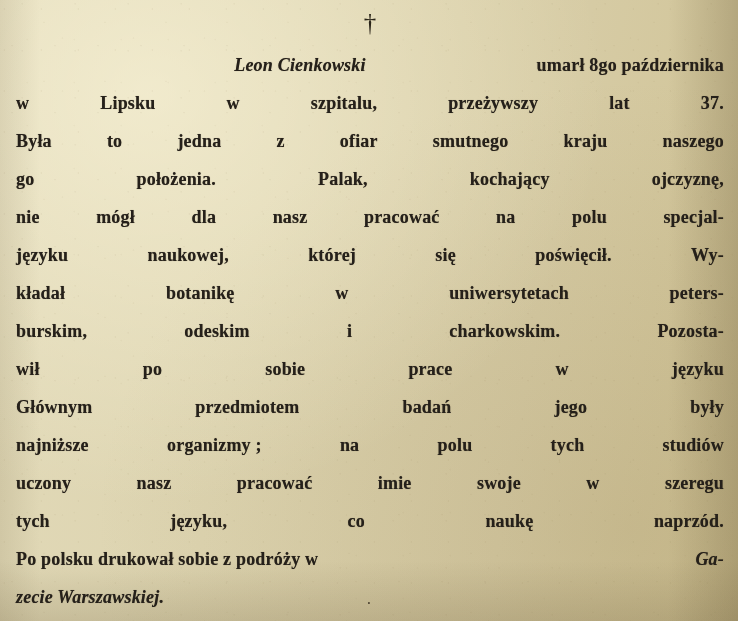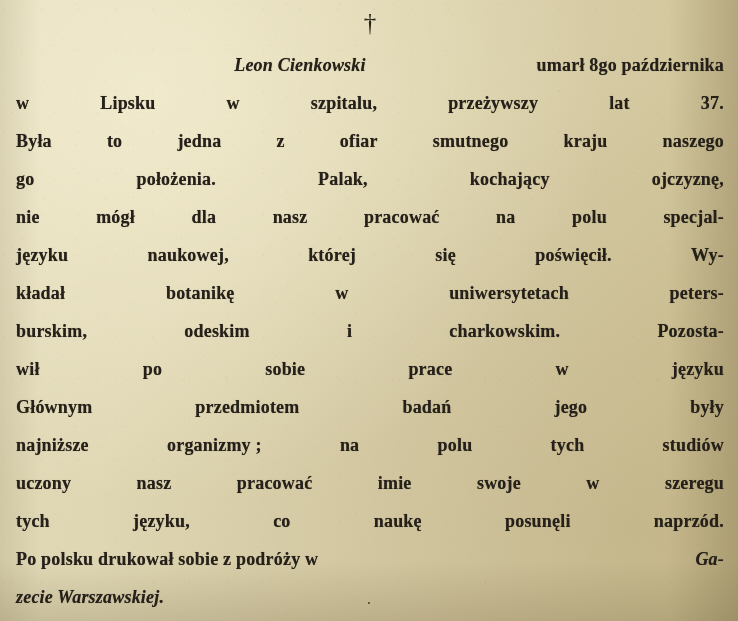--- a/index.html
+++ b/index.html
@@ -224,21 +224,20 @@
         <span>swoje</span>
         <span>w</span>
         <span>szeregu</span>
       </div>
 
       <div class="line j">
         <span>tych</span>
         <span>języku,</span>
         <span>co</span>
         <span>naukę</span>
-        <span>posunęli</span>
         <span>naprzód.</span>
       </div>
 
       <div class="line j">
         <span>Po polsku drukował sobie z podróży w </span>
         <span class="italic">Ga-</span>
       </div>
 
       <div class="line">
         <span class="italic">zecie Warszawskiej.</span>

